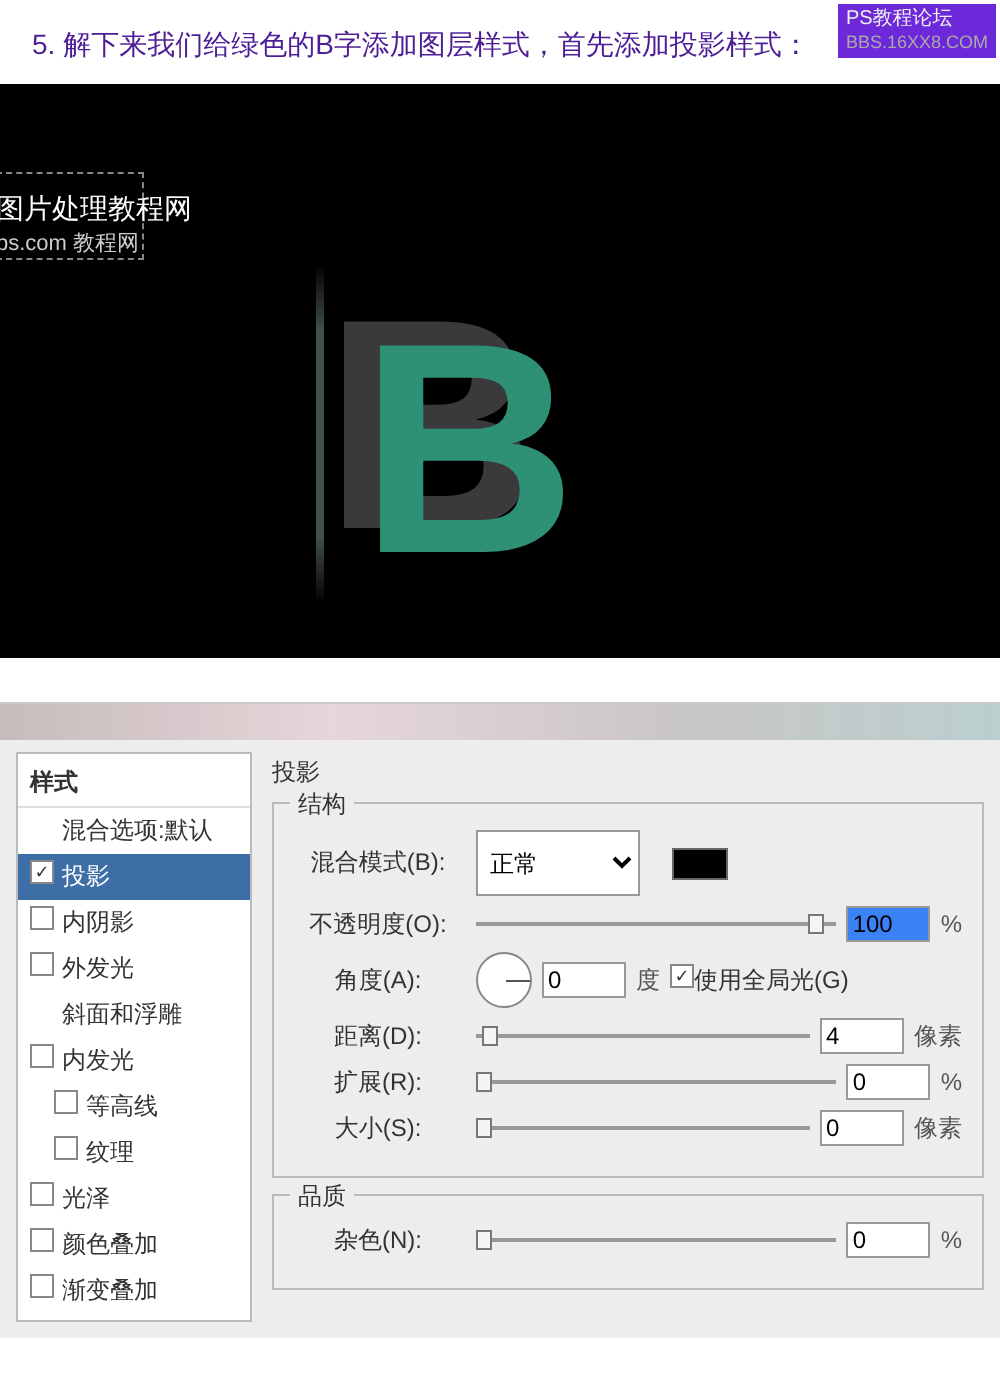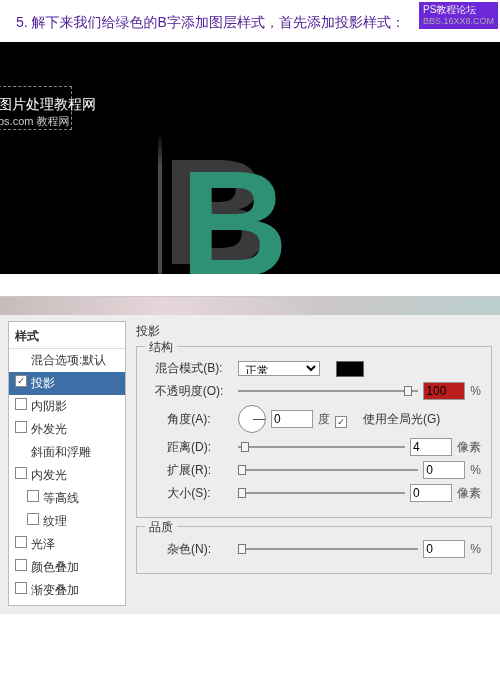--- a/index.html
+++ b/index.html
@@ -1,20 +1,20 @@
 <!DOCTYPE html>
 <html><head>
 <meta charset="utf-8">
 <style>
 *{box-sizing:border-box;margin:0;padding:0;font-family:"Microsoft YaHei",SimSun,sans-serif}
 body{width:500px;height:700px;background:#fff;font-size:12px;color:#333}
 .instruction{padding:14px 16px 10px;font-size:14px;color:#4c1d95}
 .forum-tag{position:absolute;right:2px;top:2px;background:#6d28d9;color:#eee;font-size:10px;padding:2px 4px;line-height:1.2}
 .forum-tag .line2{font-size:9px;color:#aaa}
-.canvas-area{position:relative;width:500px;height:232px;background:#000;overflow:hidden}
+.canvas-area{position:relative;width:500px;height:287px;background:#000;overflow:hidden}
 .overlay-text{position:absolute;left:-2px;top:54px;color:#fff;font-size:14px;text-shadow:1px 1px 2px #000}
 .overlay-sub{position:absolute;left:-2px;top:72px;color:#ccc;font-size:11px}
 .dashed-box{position:absolute;left:-2px;top:44px;width:74px;height:44px;border:1px dashed #888}
 .letter-wrap{position:absolute;left:180px;top:96px;width:150px;height:160px}
 .letter-shadow{position:absolute;left:-18px;top:-12px;font-size:150px;font-weight:900;color:#3a3a3a;font-family:Arial,Helvetica,sans-serif;letter-spacing:-4px}
 .letter-main{position:absolute;left:0;top:0;font-size:150px;font-weight:900;color:#2e9176;font-family:Arial,Helvetica,sans-serif;letter-spacing:-4px}
 .edge-glow{position:absolute;left:158px;top:90px;width:4px;height:170px;background:linear-gradient(to bottom,transparent,#c0e8e0 20%,#c0e8e0 80%,transparent);opacity:.35;border-radius:2px}
 .dialog{margin-top:22px;width:500px;background:#ededed;border-top:1px solid #c9c9c9}
 .dialog-title{font-size:12px;padding:5px 10px;background:linear-gradient(#fafafa,#e6e6e6);border-bottom:1px solid #ccc}
 .dblur{height:18px;background:linear-gradient(90deg,#a08a8a,#e0bfc6,#a8a0a0,#88b0b0);opacity:.5}
@@ -24,29 +24,29 @@
 .style-row{display:flex;align-items:flex-start;padding:3px 6px;gap:4px;cursor:pointer}
 .style-row.sel{background:#3d6ea5;color:#fff}
 .style-row .cb{width:12px;height:12px;border:1px solid #888;background:#fff;display:inline-flex;align-items:center;justify-content:center;font-size:9px;color:#333}
 .style-row .cb.ck::after{content:"✓"}
 .right-pane{flex:1;padding:0 0 0 10px}
 .group{border:1px solid #bbb;margin-bottom:8px;padding:8px 10px 10px;position:relative;background:#ededed}
 .group-title{position:absolute;top:-8px;left:8px;background:#ededed;padding:0 4px;font-size:12px}
 .row{display:flex;align-items:center;margin:5px 0;gap:5px;font-size:12px}
 .lbl{width:86px;text-align:center;padding-right:2px}
 select,input[type=text]{font-size:12px;border:1px solid #999;background:#fff;padding:1px 2px}
-select{width:82px;height:15px}
+select{width:82px;height:33px}
 .num{width:42px;height:18px;text-align:left;padding-left:3px}
 .swatch{width:28px;height:16px;border:1px solid #666;background:#000;display:inline-block}
 .slider{flex:1;height:14px;position:relative;min-width:90px}
 .slider::before{content:"";position:absolute;left:0;right:0;top:6px;height:2px;background:#9a9a9a}
 .slider-thumb{position:absolute;top:2px;width:8px;height:10px;background:#f5f5f5;border:1px solid #777}
 .angle-dial{width:28px;height:28px;border:1px solid #888;border-radius:50%;position:relative;background:#fff}
 .angle-dial::after{content:"";position:absolute;left:14px;top:13px;width:12px;height:1px;background:#555;transform-origin:left center;transform:rotate(0deg)}
-.chk{display:inline-flex;align-items:flex-end;gap:16px}
+.chk{display:inline-flex;align-items:flex-start;gap:0}
 .chk .cb{width:12px;height:12px;border:1px solid #888;background:#fff;display:inline-flex;align-items:center;justify-content:center;font-size:9px}
 .chk .cb.ck::after{content:"✓";color:#333}
 .contour-sw{width:30px;height:22px;border:1px solid #888;background:linear-gradient(135deg,#222 0%,#222 49%,#fff 50%,#fff 100%);display:inline-block}
 .unit{color:#555}
 .pane-title{margin:2px 0 6px;font-size:12px}
 </style>
 </head>
 <body>
 
 <div class="instruction">5. 解下来我们给绿色的B字添加图层样式，首先添加投影样式：</div>
@@ -129,21 +129,21 @@
           <select><option>正常</option></select>
           <span style="width:6px"></span>
           <span class="swatch"></span>
         </div>
 
         <div class="row">
           <span class="lbl">不透明度(O):</span>
           <div class="slider">
               <span class="slider-thumb" style="left:92%"></span>
             </div>
-          <input class="num" type="text" style="background: #b91c1c;" value="100">
+          <input class="num" type="text" style="background: #3b82f6;" value="100">
           <span class="unit">%</span>
         </div>
 
         <div class="row">
           <span class="lbl">角度(A):</span>
           <span class="angle-dial"></span>
           <input class="num" type="text" value="0" style="">
           <span class="unit">度</span>
           <label class="chk">
               <span class="cb ck"></span>

